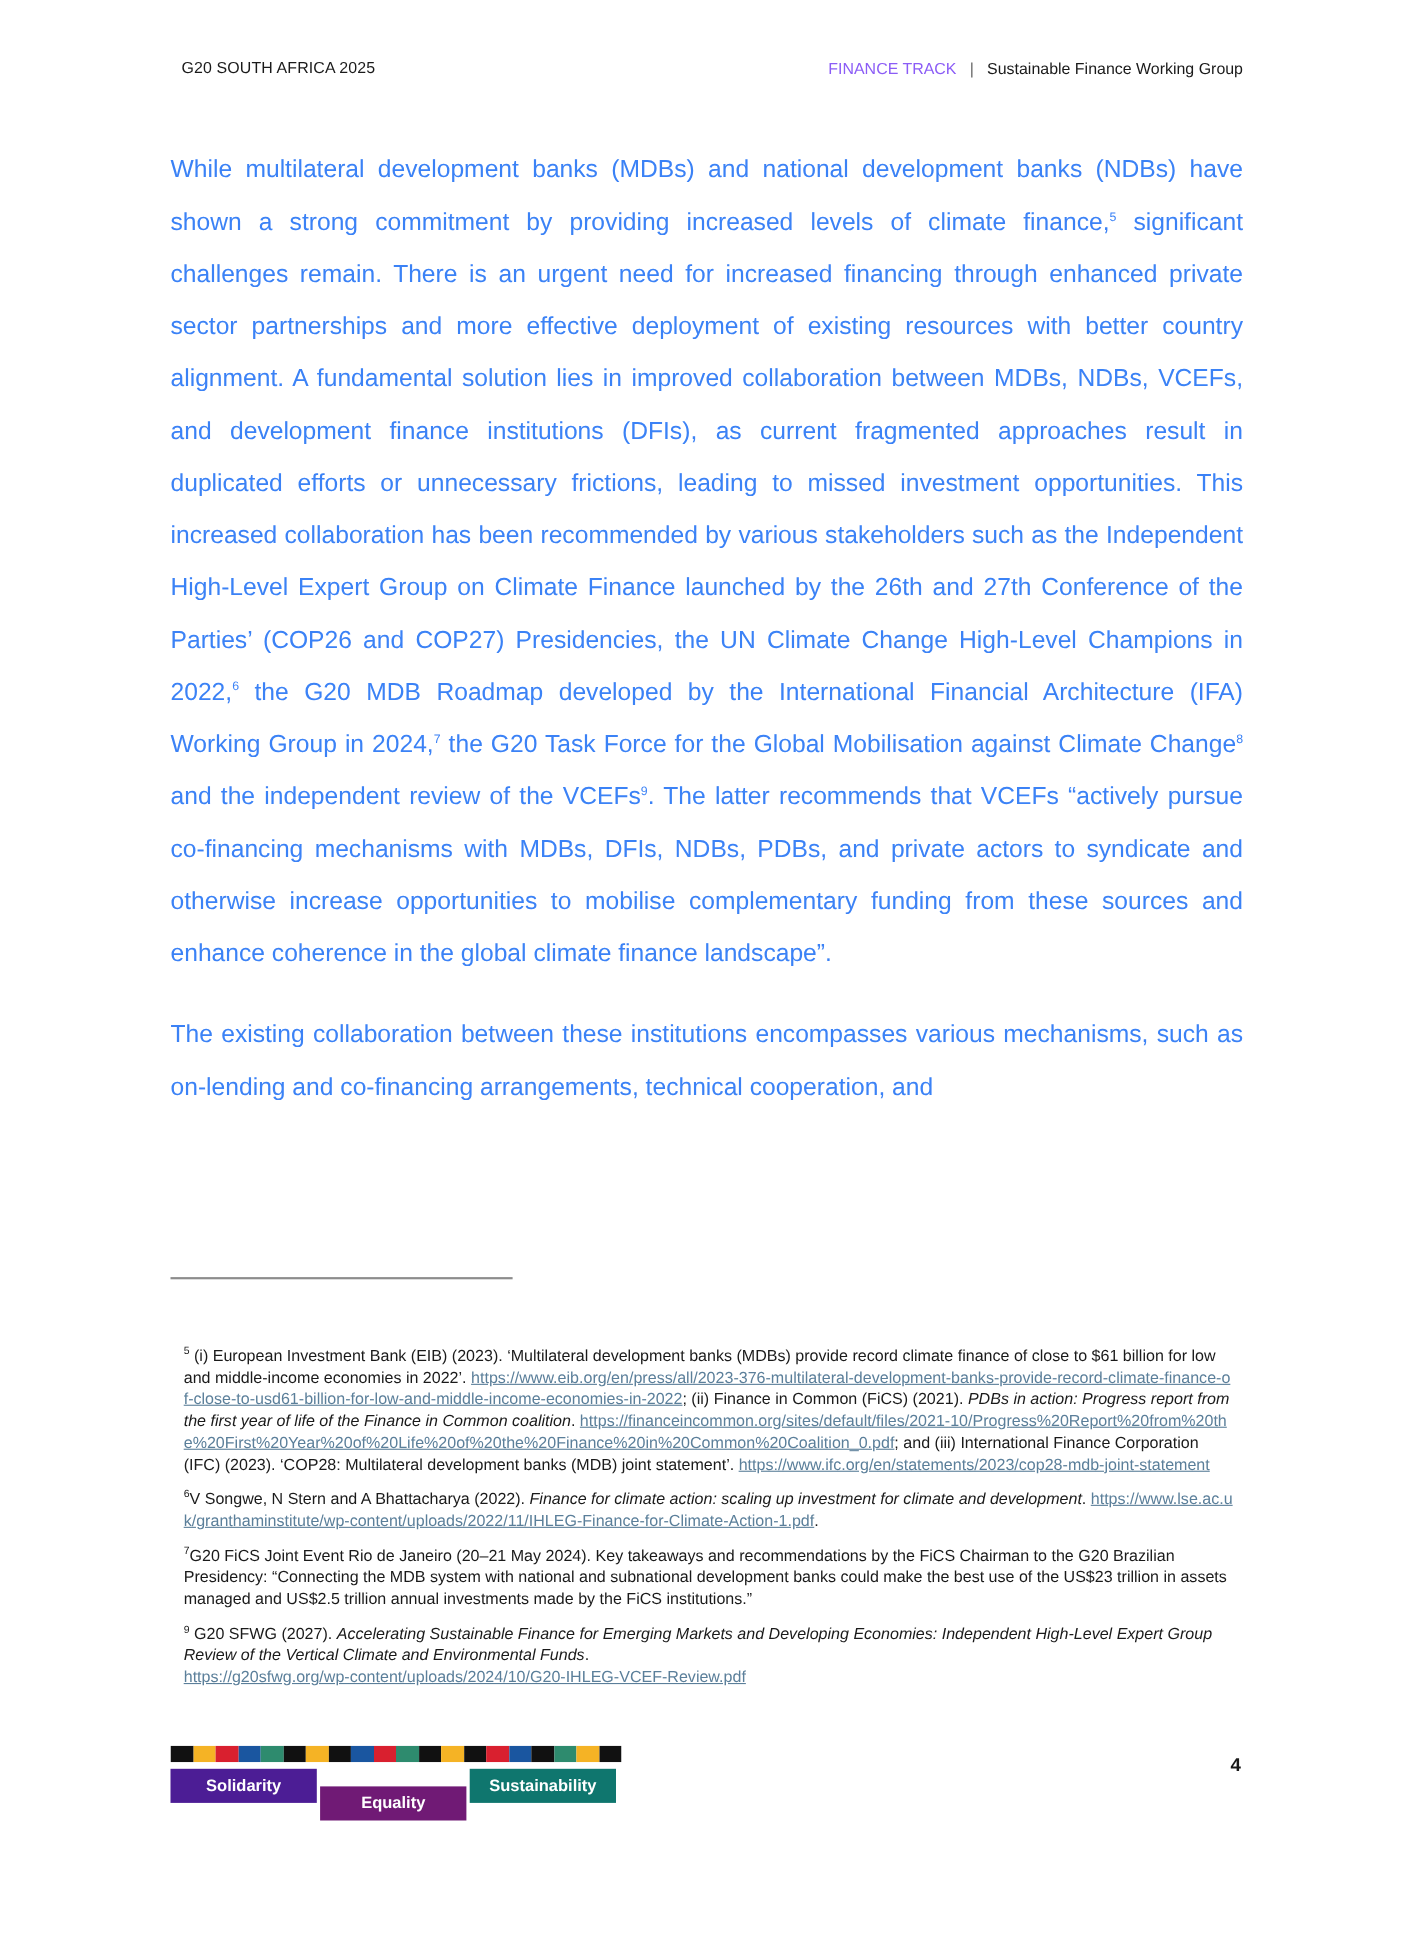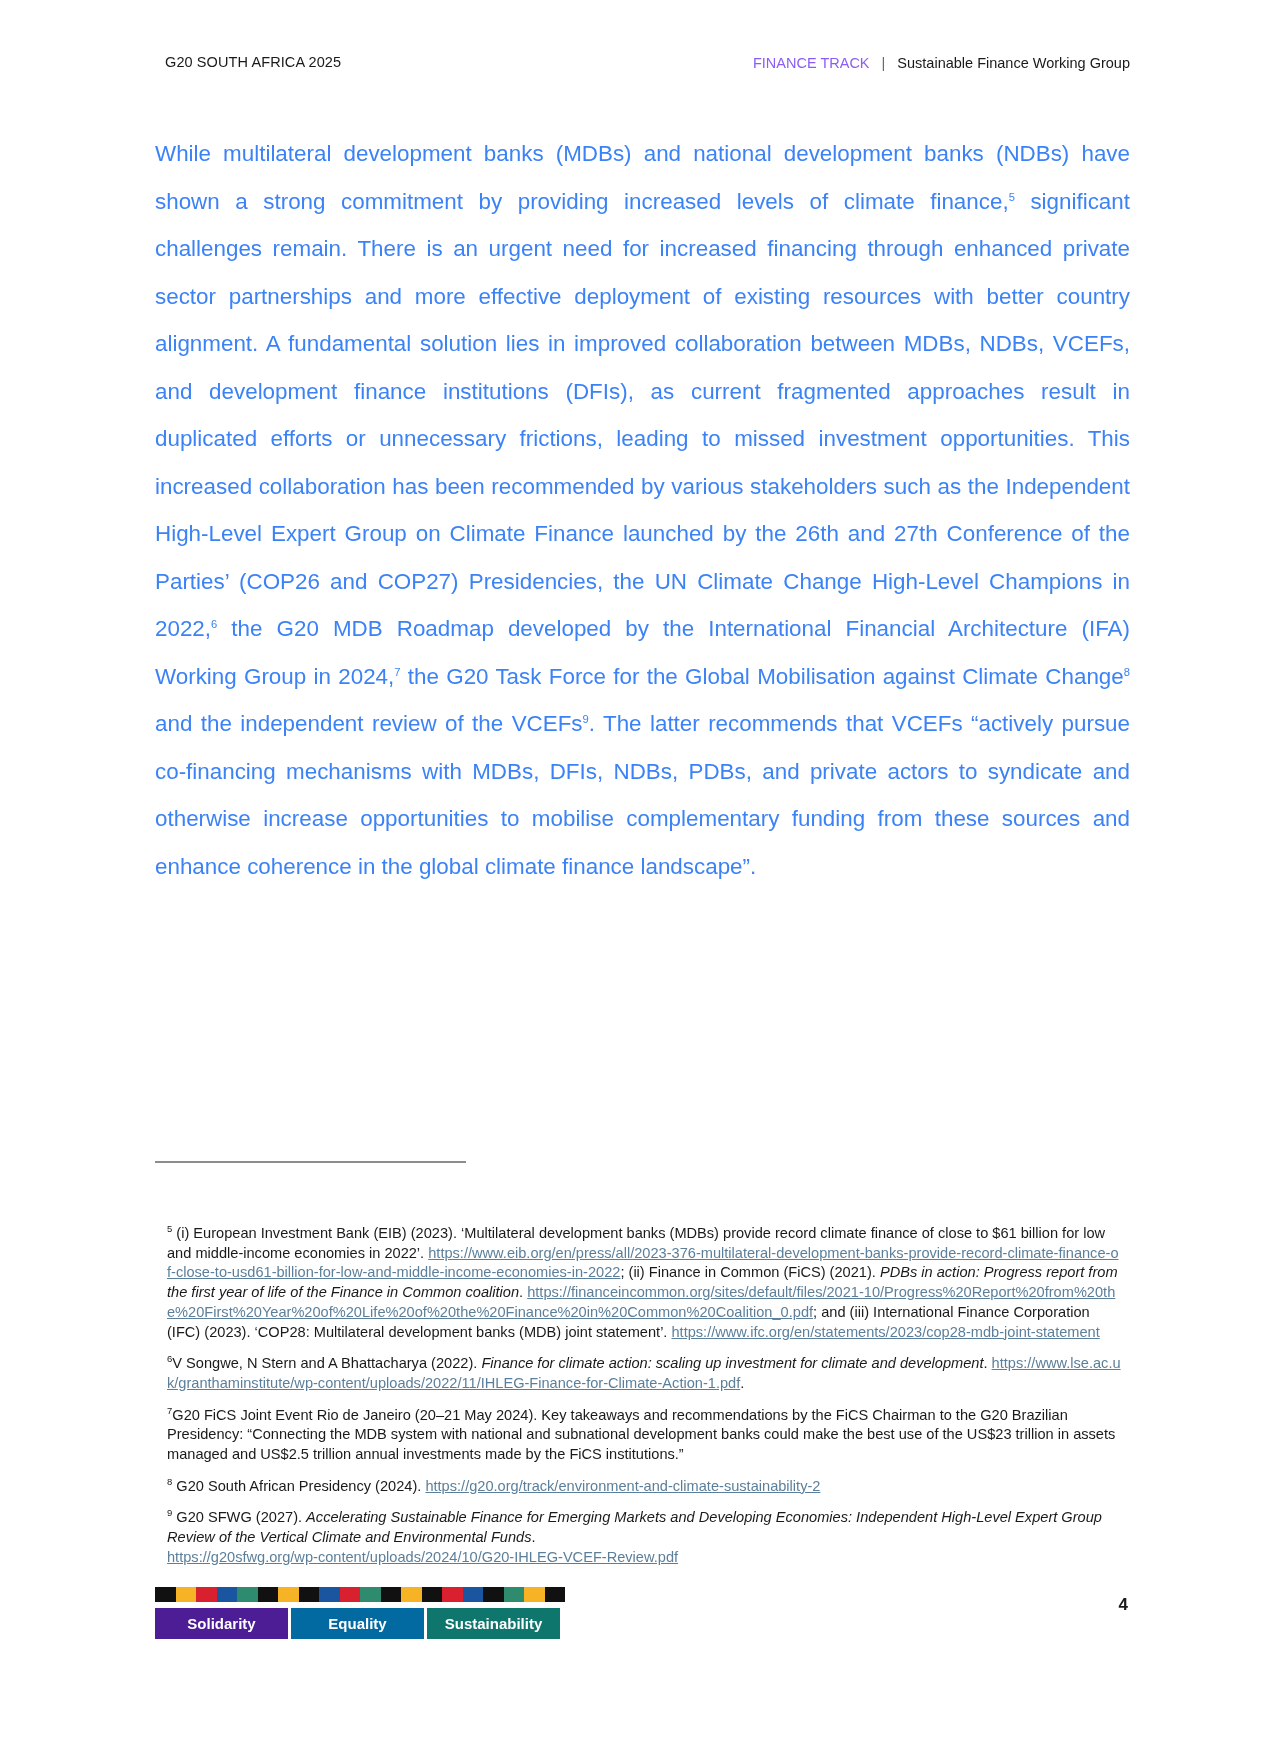--- a/index.html
+++ b/index.html
@@ -28,29 +28,29 @@
 </head>
 <body>
 
 <div class="header-left">G20 SOUTH AFRICA 2025</div>
 <div class="header-right">
   <span class="track">FINANCE TRACK</span><span class="sep">|</span><span class="group">Sustainable Finance Working Group</span>
 </div>
 
 <div class="body-text">
   <p><span>While multilateral development banks (MDBs) and national development banks (NDBs) have shown a strong commitment by providing increased levels of climate finance,</span><sup>5</sup><span> significant challenges remain. There is an urgent need for increased financing through enhanced private sector partnerships and more effective deployment of existing resources with better country alignment. A fundamental solution lies in improved collaboration between MDBs, NDBs, VCEFs, and development finance institutions (DFIs), as current fragmented approaches result in duplicated efforts or unnecessary frictions, leading to missed investment opportunities. This increased collaboration has been recommended by various stakeholders such as the Independent High-Level Expert Group on Climate Finance launched by the 26th and 27th Conference of the Parties’ (COP26 and COP27) Presidencies, the UN Climate Change High-Level Champions in 2022,</span><sup>6</sup><span> the G20 MDB Roadmap developed by the International Financial Architecture (IFA) Working Group in 2024,</span><sup>7</sup><span> the G20 Task Force for the Global Mobilisation against Climate Change</span><sup>8</sup><span> and the independent review of the VCEFs</span><sup>9</sup><span>. The latter recommends that VCEFs “actively pursue co-financing mechanisms with MDBs, DFIs, NDBs, PDBs, and private actors to syndicate and otherwise increase opportunities to mobilise complementary funding from these sources and enhance coherence in the global climate finance landscape”.</span></p>
+  <p>The existing collaboration between these institutions encompasses various mechanisms, such as on-lending and co-financing arrangements, technical cooperation, and</p>
 </div>
 
 <div class="fn-divider"></div>
 
 <div class="footnotes">
   <p><sup>5</sup><span> (i) European Investment Bank (EIB) (2023). ‘Multilateral development banks (MDBs) provide record climate finance of close to $61 billion for low and middle-income economies in 2022’. </span><a>https://www.eib.org/en/press/all/2023-376-multilateral-development-banks-provide-record-climate-finance-of-close-to-usd61-billion-for-low-and-middle-income-economies-in-2022</a><span>; (ii) Finance in Common (FiCS) (2021). </span><i>PDBs in action: Progress report from the first year of life of the Finance in Common coalition</i><span>. </span><a>https://financeincommon.org/sites/default/files/2021-10/Progress%20Report%20from%20the%20First%20Year%20of%20Life%20of%20the%20Finance%20in%20Common%20Coalition_0.pdf</a><span>; and (iii) International Finance Corporation (IFC) (2023). ‘COP28: Multilateral development banks (MDB) joint statement’. </span><a>https://www.ifc.org/en/statements/2023/cop28-mdb-joint-statement</a></p>
   <p><sup>6</sup><span>V Songwe, N Stern and A Bhattacharya (2022). </span><i>Finance for climate action: scaling up investment for climate and development</i><span>. </span><a>https://www.lse.ac.uk/granthaminstitute/wp-content/uploads/2022/11/IHLEG-Finance-for-Climate-Action-1.pdf</a><span>.</span></p>
   <p><sup>7</sup><span>G20 FiCS Joint Event Rio de Janeiro (20–21 May 2024). Key takeaways and recommendations by the FiCS Chairman to the G20 Brazilian Presidency: “Connecting the MDB system with national and subnational development banks could make the best use of the US$23 trillion in assets managed and US$2.5 trillion annual investments made by the FiCS institutions.”</span></p>
-  <p><sup>8</sup><span> G20 South African Presidency (2024). </span><a>https://g20.org/track/environment-and-climate-sustainability-2</a></p>
   <p><sup>9</sup><span> G20 SFWG (2027). </span><i>Accelerating Sustainable Finance for Emerging Markets and Developing Economies: Independent High-Level Expert Group Review of the Vertical Climate and Environmental Funds</i><span>. </span><br><a>https://g20sfwg.org/wp-content/uploads/2024/10/G20-IHLEG-VCEF-Review.pdf</a></p>
 </div>
 
 <div class="pattern" id="pattern">
     <span style="background: rgb(17, 17, 17);"></span>
     <span style="background: rgb(245, 179, 37);"></span>
     <span style="background: rgb(217, 32, 47);"></span>
     <span style="background: rgb(26, 86, 160);"></span>
     <span style="background: rgb(46, 139, 110);"></span>
     <span style="background: rgb(17, 17, 17);"></span>
@@ -64,16 +64,16 @@
     <span style="background: rgb(17, 17, 17);"></span>
     <span style="background: rgb(217, 32, 47);"></span>
     <span style="background: rgb(26, 86, 160);"></span>
     <span style="background: rgb(17, 17, 17);"></span>
     <span style="background: rgb(46, 139, 110);"></span>
     <span style="background: rgb(245, 179, 37);"></span>
     <span style="background: rgb(17, 17, 17);"></span>
   </div>
 <div class="pillars">
   <div class="pillar" id="pillar-0" style="background: #4c1d95;">Solidarity</div>
-  <div class="pillar" id="pillar-1" style="background: #0369a1;">Equality</div>
+  <div class="pillar" id="pillar-1" style="background: #701a75; margin-top: 16px;">Equality</div>
   <div class="pillar" id="pillar-2" style="background: #0f766e;">Sustainability</div>
 </div>
 <div class="page-num">4</div>
 
 </body></html>

